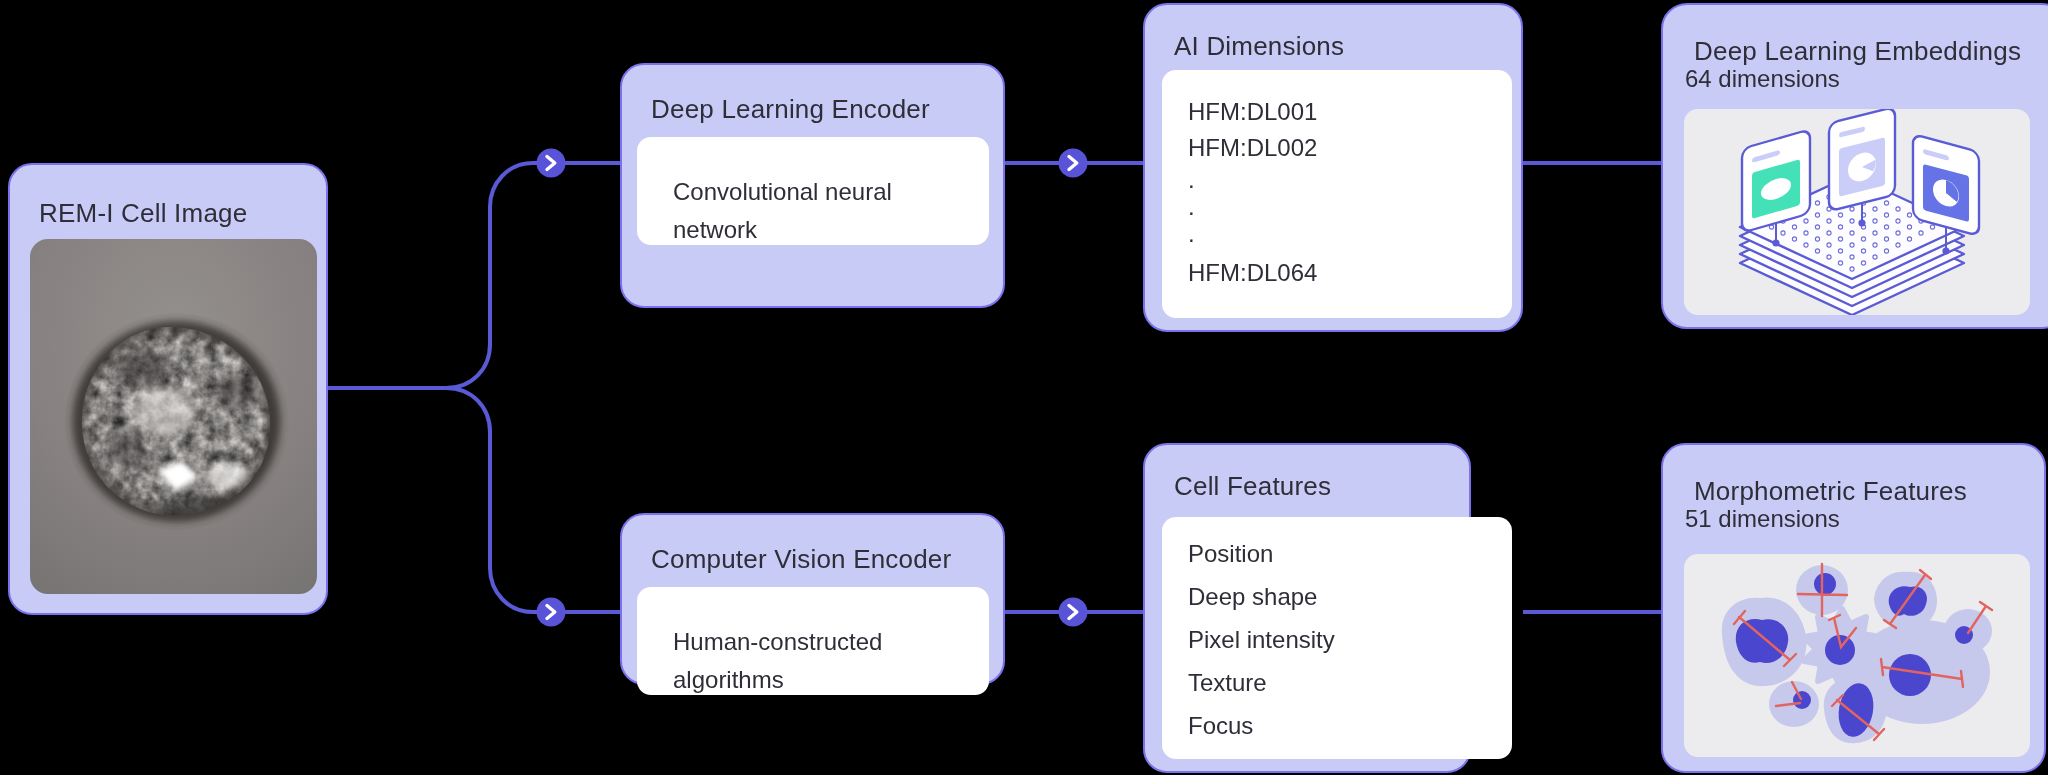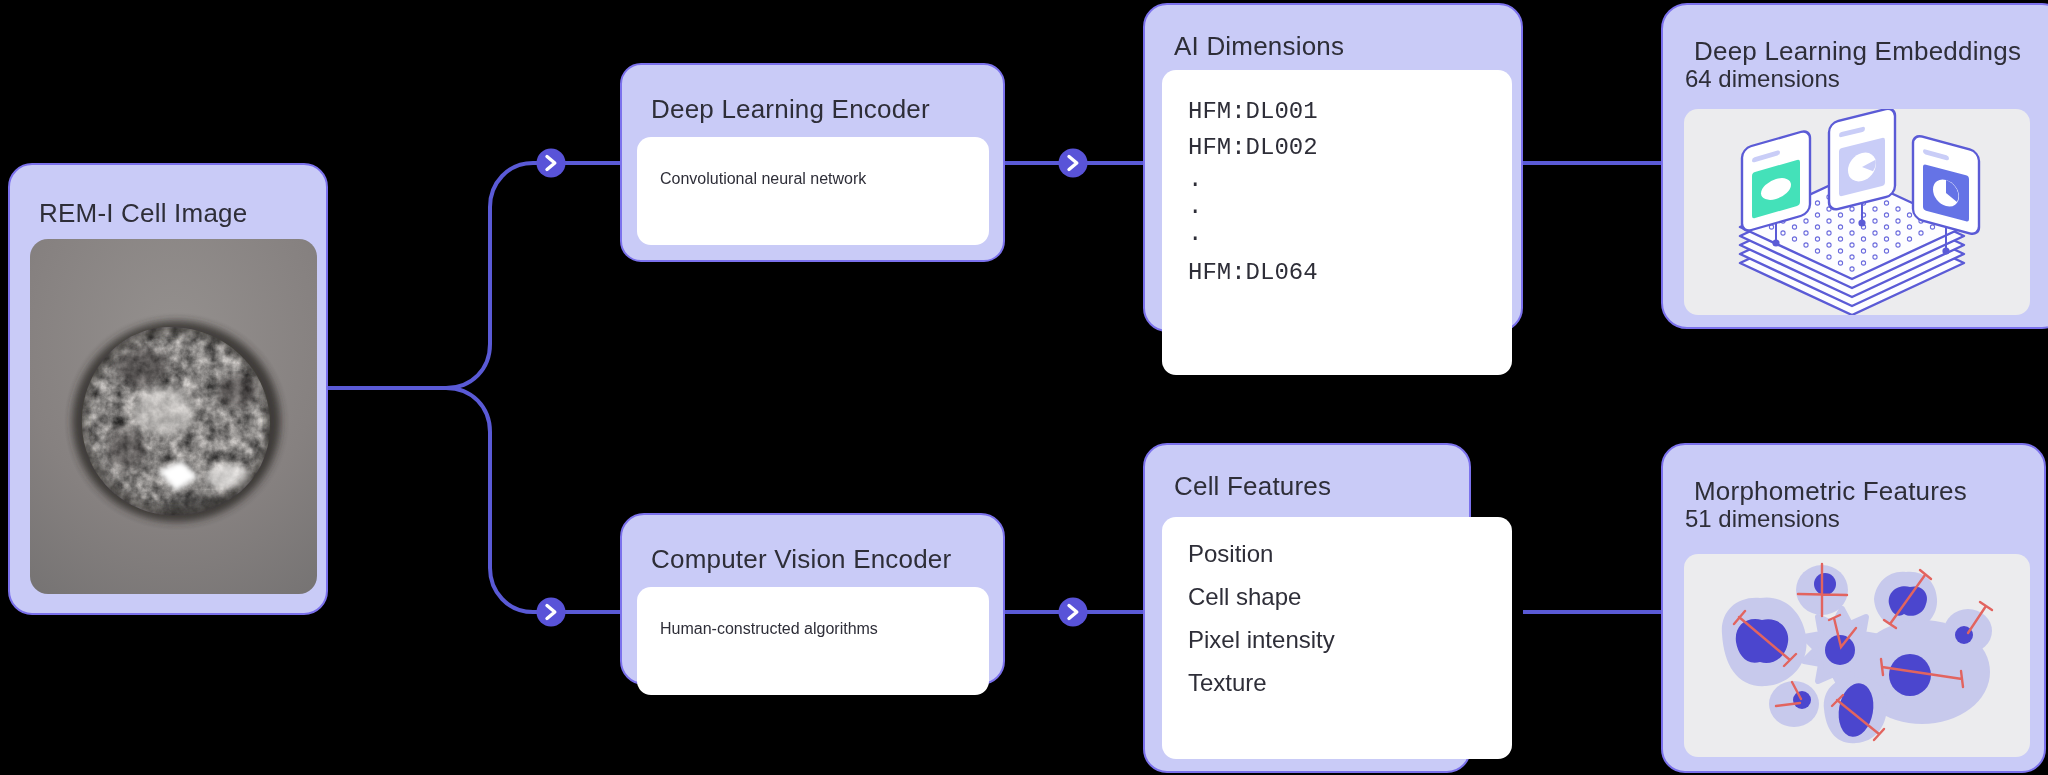--- a/index.html
+++ b/index.html
@@ -6,37 +6,37 @@
   #canvas{position:relative;width:2048px;height:775px;background:#000;overflow:hidden;
           font-family:"Liberation Sans",sans-serif;color:#2e2e38;}
   #connectors{position:absolute;left:0;top:0;width:2048px;height:775px;z-index:1;}
   .card{position:absolute;background:#c9cbf7;border:2.5px solid #7b71ec;border-radius:24px;
         box-sizing:border-box;z-index:2;}
   .card-title{font-size:26px;font-weight:500;letter-spacing:.2px;color:#2e2e38;
               margin:9px;line-height:1.2;}
   .card-subtitle{font-size:24px;font-weight:400;color:#2e2e38;margin:0;line-height:1.2;}
   .inner-white{position:absolute;background:#ffffff;border-radius:14px;box-sizing:border-box;}
   .inner-gray{position:absolute;background:#ececee;border-radius:14px;box-sizing:border-box;overflow:hidden;}
-  .body-text{font-size:16px;font-weight:400;line-height:38px;color:#2e2e38;margin:0;}
+  .body-text{font-size:24px;font-weight:400;line-height:38px;color:#2e2e38;margin:13px;}
   ul.feature-list{list-style:none;margin:0;padding:0;font-size:24px;color:#2e2e38;}
   
   #card-cell-image{left:8px;top:163px;width:320px;height:452px;}
   #card-cell-image .card-title{position:absolute;left:20px;top:24px;}
   #cell-photo{position:absolute;left:20px;top:74px;width:287px;height:355px;border-radius:18px;
               overflow:hidden;}
   
-  #card-dl-encoder{left:620px;top:63px;width:385px;height:199px;border-radius:21px;}
+  #card-dl-encoder{left:620px;top:63px;width:385px;height:245px;}
   #card-cv-encoder{left:620px;top:513px;width:385px;height:172px;}
   .encoder-title{position:absolute;left:20px;top:20px;}
   .encoder-box{left:15px;top:72px;width:352px;height:108px;padding:23px 20px 0 23px;}
   
   #card-ai-dimensions{left:1143px;top:3px;width:380px;height:329px;}
   #card-cell-features{left:1143px;top:443px;width:328px;height:330px;}
   .dim-title{position:absolute;left:20px;top:17px;}
-  #ai-dim-box{left:17px;top:65px;width:350px;height:305px;padding:24px 0 0 26px;font-family:Liberation Mono, monospace;}
+  #ai-dim-box{left:17px;top:65px;width:350px;height:248px;padding:24px 0 0 26px;}
   #ai-dim-box li{line-height:36px;}
   #ai-dim-box li.dot-row{line-height:27px;}
   #ai-dim-box li.dot-row:first-of-type{margin-top:10px;}
   #ai-dim-box li.last-row{margin-top:8px;}
   #cell-feat-box{left:17px;top:72px;width:350px;height:242px;padding:15px 0 0 26px;}
   #cell-feat-box li{line-height:43px;}
   
   #card-dl-embeddings{left:1661px;top:3px;width:407px;height:326px;border-radius:26px;}
   #card-morphometric{left:1661px;top:443px;width:385px;height:330px;}
   .out-title{position:absolute;left:22px;top:22px;}
@@ -155,23 +155,24 @@
         <li class="last-row">HFM:DL064</li>
       </ul>
     </div>
   </div>
 
   <div class="card" id="card-cell-features">
     <h2 class="card-title dim-title">Cell Features</h2>
     <div class="inner-white" id="cell-feat-box">
       <ul class="feature-list">
         <li>Position</li>
-        <li>Cell shape</li>
+        <li>Deep shape</li>
         <li>Pixel intensity</li>
         <li>Texture</li>
+        <li>Focus</li>
       </ul>
     </div>
   </div>
 
   <div class="card" id="card-dl-embeddings">
     <h2 class="card-title out-title">Deep Learning Embeddings</h2>
     <p class="card-subtitle out-subtitle">64 dimensions</p>
     <div class="inner-gray" id="embed-illus-box">
       <svg class="illus-svg" viewBox="0 0 346 206" xmlns="http://www.w3.org/2000/svg">
 

